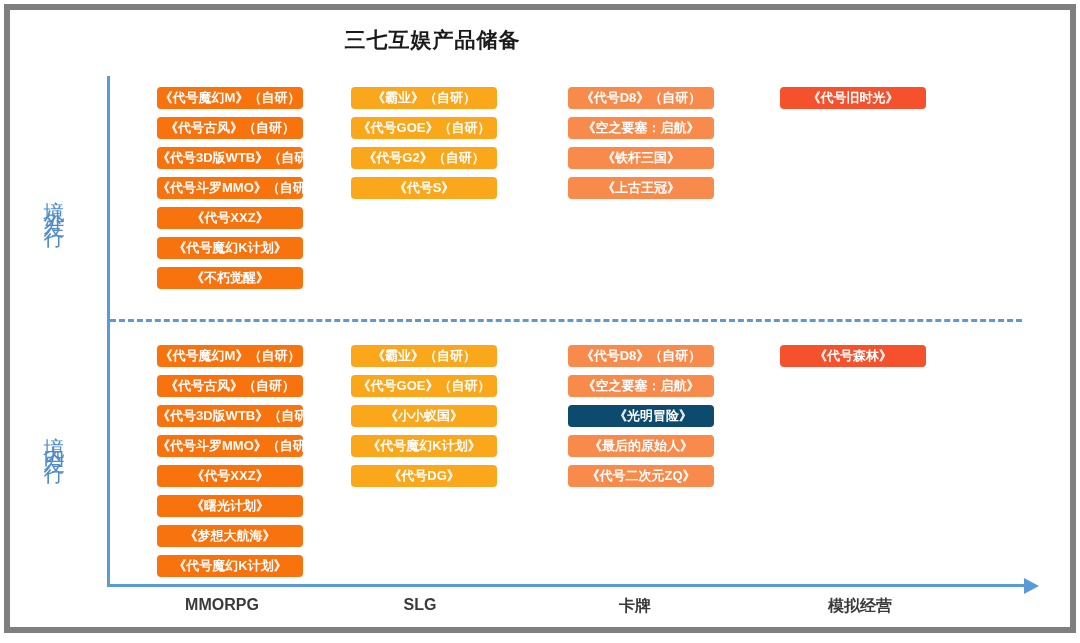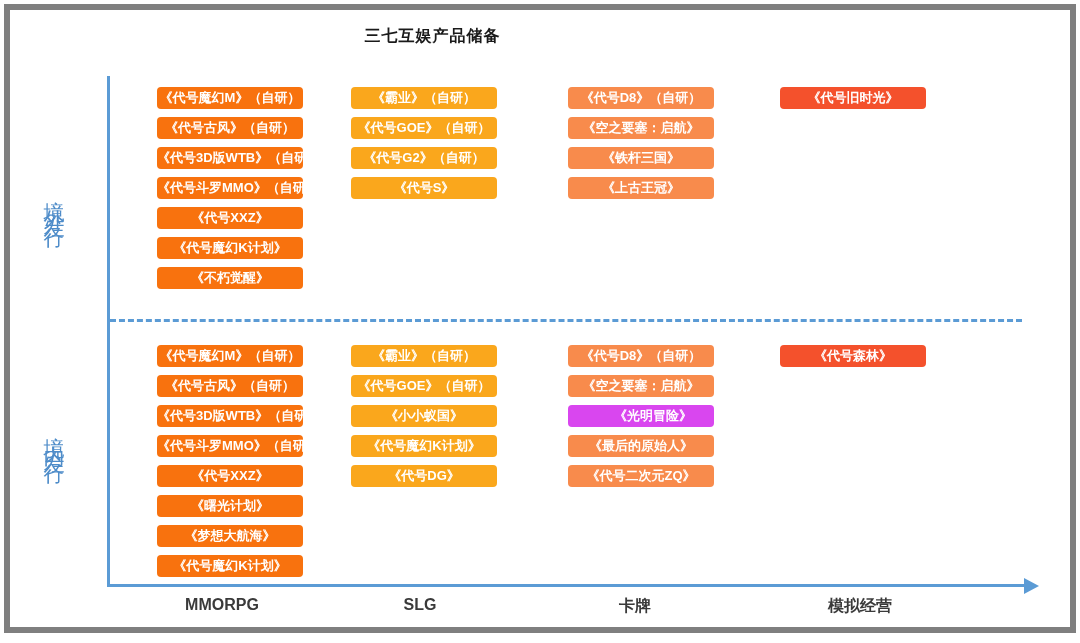--- a/index.html
+++ b/index.html
@@ -3,21 +3,21 @@
 <meta charset="utf-8">
 <style>
   * { margin:0; padding:0; box-sizing:border-box; }
   html,body { width:1080px; height:643px; background:#fff; overflow:hidden;
               font-family:"Liberation Sans", sans-serif; }
   .frame { position:absolute; left:4px; top:4px; width:1072px; height:629px;
            border:6px solid var(--frame_gray); background:#fff; }
   .stage { position:absolute; left:0; top:0; width:1080px; height:643px; }
 
   .title { position:absolute; left:0; top:26px; width:865px; text-align:center;
-           font-size:16px; font-weight:bold; color:var(--title_dark);
+           font-size:21px; font-weight:bold; color:var(--title_dark);
            letter-spacing:1px; }
 
   .axis-v { position:absolute; left:107px; top:76px; width:3px; height:511px;
             background:var(--axis_blue); }
   .axis-h { position:absolute; left:107px; top:584px; width:919px; height:3px;
             background:var(--axis_blue); }
   .axis-arrow { position:absolute; left:1024px; top:578px; width:0; height:0;
             border-left:15px solid var(--axis_blue);
             border-top:8px solid transparent; border-bottom:8px solid transparent; }
   .divider { position:absolute; left:110px; top:319px; width:912px; height:0;
@@ -102,21 +102,21 @@
 
   <div class="col cat-card sec-overseas">
       <div class="item" style="background: rgb(248, 139, 76);">《代号D8》（自研）</div>
       <div class="item" style="background: rgb(248, 139, 76);">《空之要塞：启航》</div>
       <div class="item" style="background: rgb(248, 139, 76);">《铁杆三国》</div>
       <div class="item" style="background: rgb(248, 139, 76);">《上古王冠》</div>
     </div>
   <div class="col cat-card sec-domestic">
       <div class="item" style="background: rgb(248, 139, 76);">《代号D8》（自研）</div>
       <div class="item" style="background: rgb(248, 139, 76);">《空之要塞：启航》</div>
-      <div class="item" style="background: #d946ef; padding-left: 24px;">《光明冒险》</div>
+      <div class="item" style="background: #0c4a6e; padding-left: 24px;">《光明冒险》</div>
       <div class="item" style="background: rgb(248, 139, 76);">《最后的原始人》</div>
       <div class="item" style="background: rgb(248, 139, 76);">《代号二次元ZQ》</div>
     </div>
 
   <div class="col cat-sim sec-overseas">
       <div class="item" style="background: rgb(244, 81, 44);">《代号旧时光》</div>
     </div>
   <div class="col cat-sim sec-domestic">
       <div class="item" style="background: rgb(244, 81, 44);">《代号森林》</div>
     </div>

